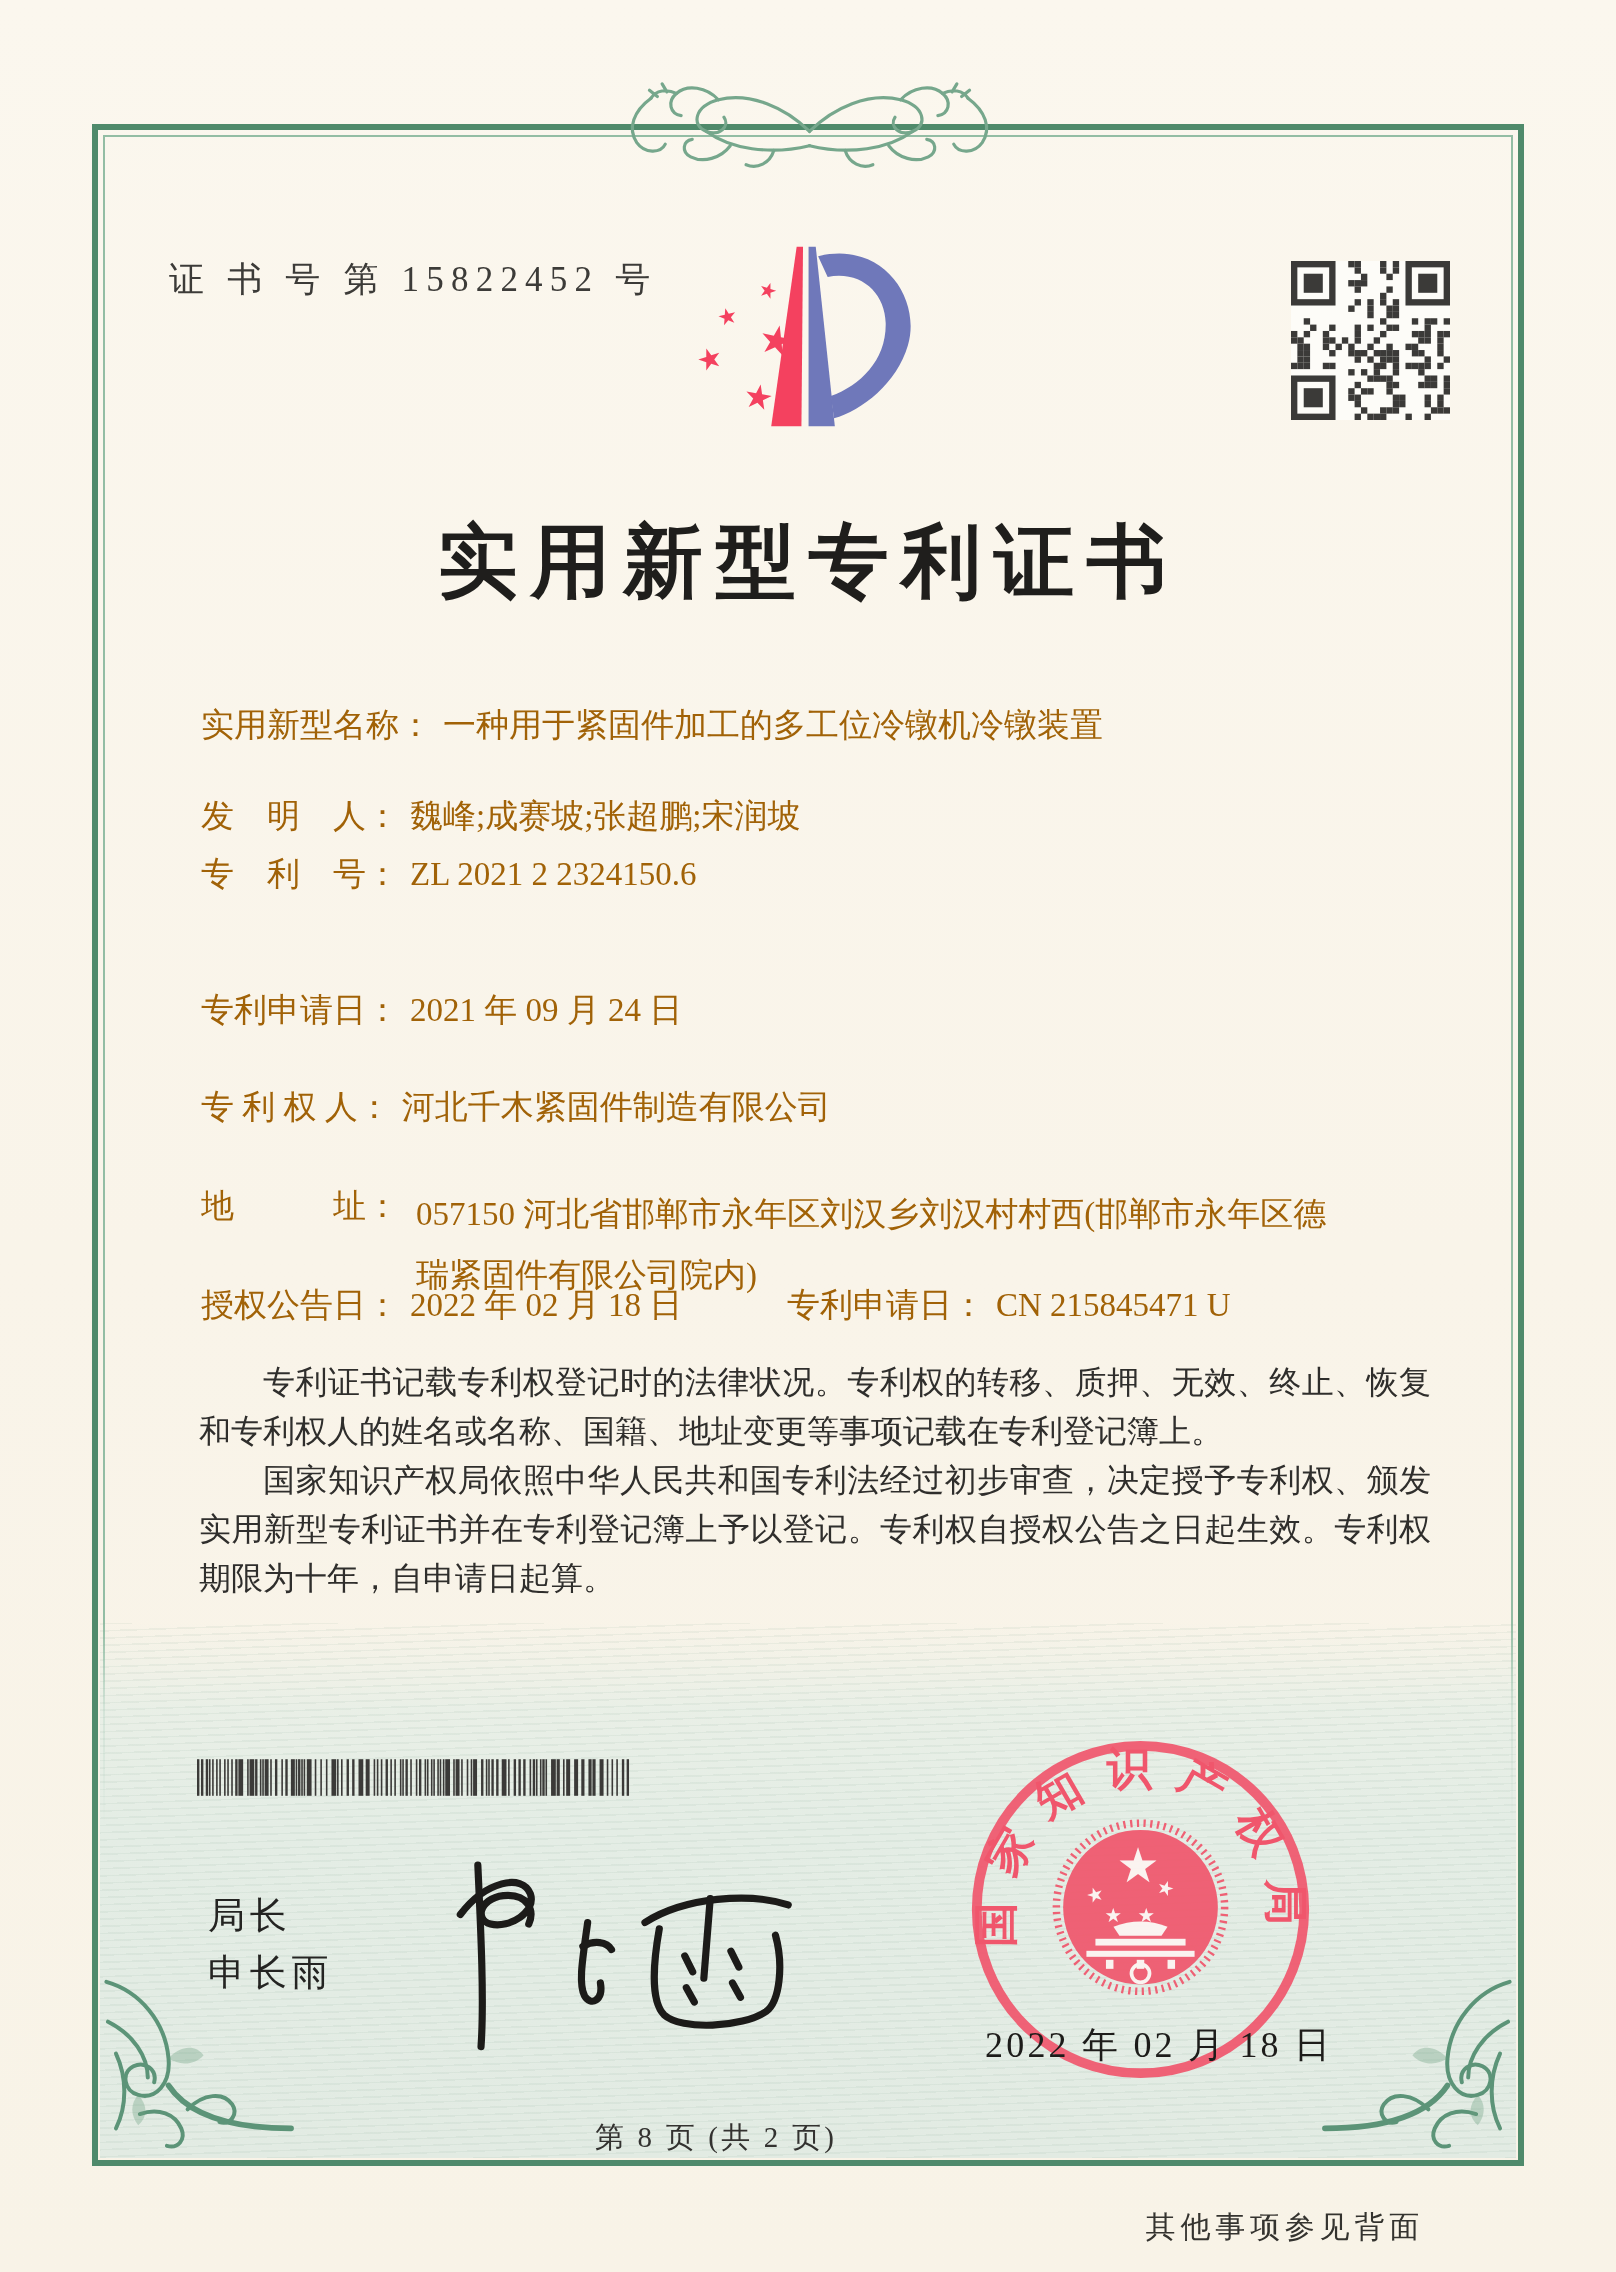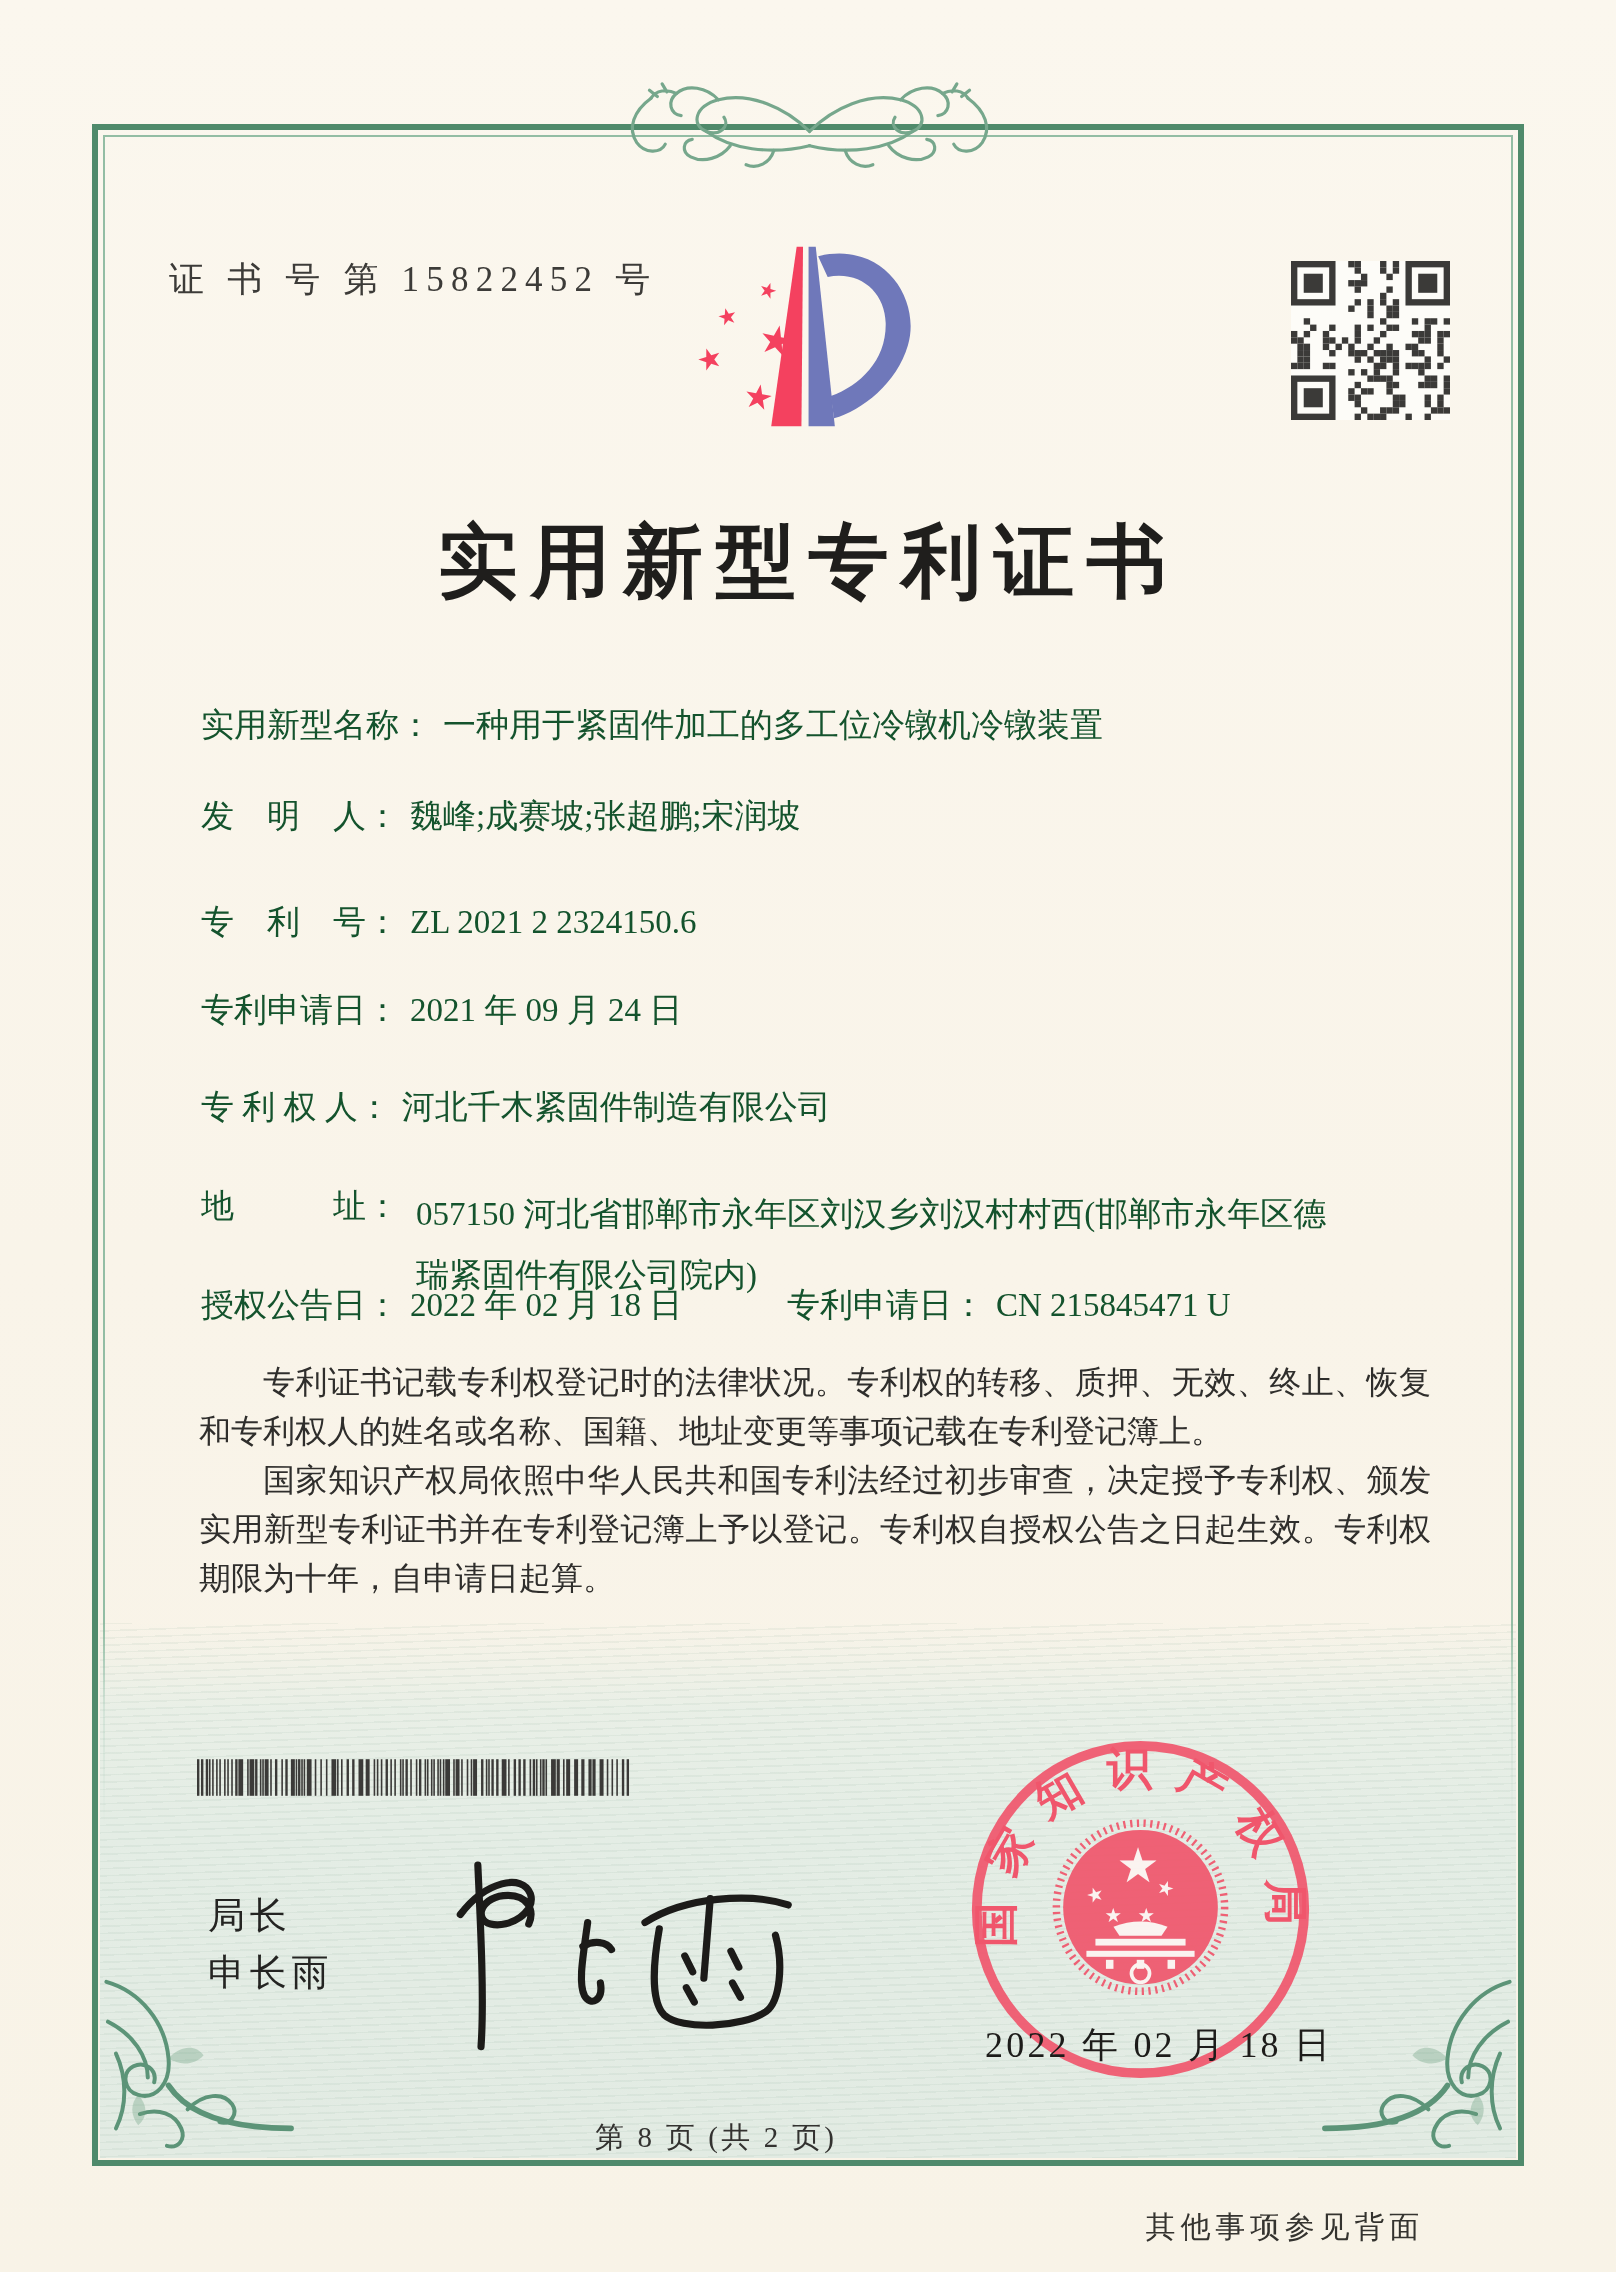--- a/index.html
+++ b/index.html
@@ -17,21 +17,21 @@
     border:2.4px solid #93bda4;}
   .band{position:absolute;left:2.4px;right:2.4px;bottom:2.4px;height:535px;
     background-image:
       repeating-linear-gradient(178deg, rgba(130,165,145,.10) 0 1.6px, rgba(255,255,255,0) 1.6px 7.2px),
       linear-gradient(180deg, rgba(229,238,230,0) 0%, rgba(229,238,230,.8) 16%, #e4ede5 38%, #e2ebe3 100%);}
   
   .certno{left:169px;top:256px;font-size:35px;letter-spacing:7.2px;color:#3c3b38;}
   .title{left:0;top:509px;width:1617px;text-align:center;font-size:80px;font-weight:bold;
     letter-spacing:12.7px;color:#1f1e1c;}
   
-  .row{left:201px;width:1241px;font-size:33px;color:#14532d;}
+  .row{left:201px;width:1241px;font-size:33px;color:#a16207;}
   .row .lbl{white-space:pre;}
   .row .val{margin-left:11px;}
   .addr-val{display:inline-block;vertical-align:top;width:923px;line-height:1.85;margin-left:17px;}
   .pair2{position:absolute;left:586px;top:0;white-space:nowrap;}
   .bodytext{left:199px;top:1358px;width:1232px;font-size:32px;line-height:49px;
     text-align:justify;color:#2f2e2c;}
   .bodytext p{margin:0;text-indent:2em;}
   
   .barcode{left:197px;top:1759px;}
   .director{left:208px;top:1891px;font-size:37px;letter-spacing:4.8px;color:#242422;
@@ -285,21 +285,21 @@
   </svg>
 
 <div class="abs title">实用新型专利证书</div>
 
 <div class="abs row" style="top:703px;">
   <span class="lbl">实用新型名称：</span><span class="val">一种用于紧固件加工的多工位冷镦机冷镦装置</span>
 </div>
 <div class="abs row" style="top:794px;">
   <span class="lbl">发　明　人：</span><span class="val">魏峰;成赛坡;张超鹏;宋润坡</span>
 </div>
-<div class="abs row" style="top:900px;">
+<div class="abs row" style="top:852px;">
   <span class="lbl">专　利　号：</span><span class="val">ZL 2021 2 2324150.6</span>
 </div>
 <div class="abs row" style="top:988px;">
   <span class="lbl">专利申请日：</span><span class="val">2021 年 09 月 24 日</span>
 </div>
 <div class="abs row" style="top:1085px;">
   <span class="lbl">专 利 权 人：</span><span class="val">河北千木紧固件制造有限公司</span>
 </div>
 <div class="abs row" style="top:1184px;">
   <span class="lbl" style="vertical-align:top;">地　　　址：</span><span class="addr-val">057150 河北省邯郸市永年区刘汉乡刘汉村村西(邯郸市永年区德瑞紧固件有限公司院内)</span>

